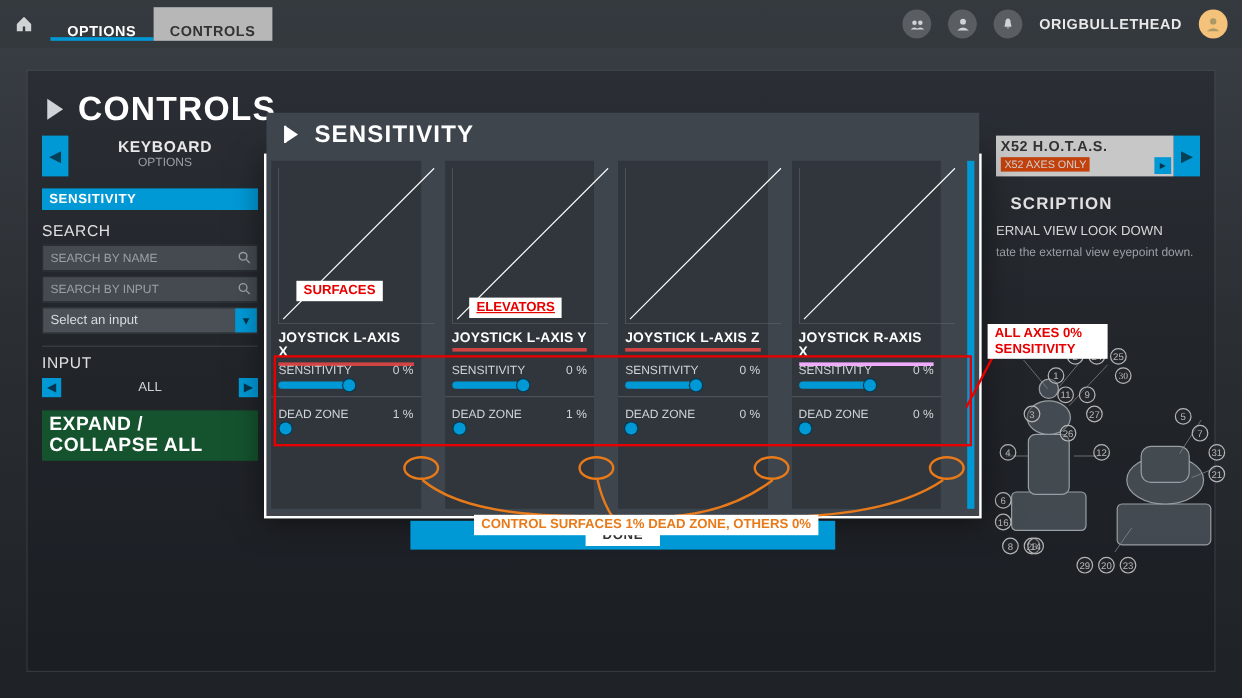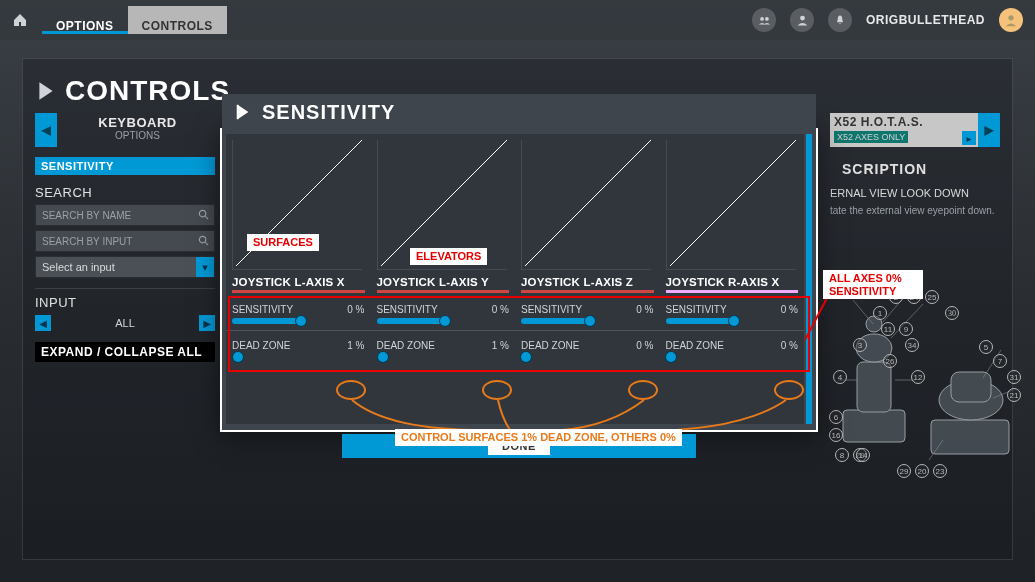--- a/index.html
+++ b/index.html
@@ -26,44 +26,44 @@
   .page-title { display:flex; align-items:center; gap:8px; font-size:28px; font-weight:800; letter-spacing:1px; color:#fff; margin-bottom:8px; }
   
   .device-row { position:absolute; top:54px; left:12px; right:12px; height:34px; display:flex; align-items:stretch; }
   .arrow-box { width:22px; background:#0099d6; display:flex; align-items:center; justify-content:center; color:#064257; font-weight:bold; }
   .device-box { flex:none; width:170px; border-right:1px solid rgba(255,255,255,0.1); text-align:center; padding:2px 8px 0 0;}
   .device-name { font-size:13px; font-weight:bold; color:#e8e8e8; letter-spacing:0.5px;}
   .device-sub { font-size:10px; color:#9aa0a6; }
   .device-flex { flex:1; }
   .device-right { width:148px; background:#c7c7c7; color:#333; padding:2px 4px; position:relative;}
   .device-right .device-name { color:#333; font-size:12px;}
-  .device-right .device-sub { color:#114; background:#0f766e; color:#d0d0d0; display:inline-block; padding:1px 3px; font-size:9px;}
+  .device-right .device-sub { color:#114; background:#c2410c; color:#d0d0d0; display:inline-block; padding:1px 3px; font-size:9px;}
   .device-right .mini-arrow { position:absolute; right:2px; bottom:2px; width:14px; height:14px; background:#0099d6; color:#04354d; display:flex; align-items:center; justify-content:center; font-size:10px;}
   
   .leftpanel { position:absolute; top:98px; left:12px; width:180px; }
   .pill-blue { background:#0099d6; color:#fff; font-size:11px; font-weight:bold; letter-spacing:0.5px; padding:3px 6px; margin-bottom:10px;}
   .section-label { font-size:13px; color:#e0e0e0; margin:4px 0 4px 0; letter-spacing:0.5px;}
   .input-like { height:22px; background:#444a50; border:1px solid #2a2e32; display:flex; align-items:center; padding:0 6px; font-size:10px; color:#9aa0a6; margin-bottom:4px; position:relative;}
   .input-like .search-ico { position:absolute; right:5px; top:4px; }
   .select-like { height:22px; background:#4a5055; border:1px solid #2a2e32; display:flex; align-items:center; padding:0 6px; font-size:11px; color:#d7dbde; position:relative; margin-bottom:10px;}
   .select-like .caret { position:absolute; right:0; top:0; width:18px; height:20px; background:#0099d6; display:flex; align-items:center; justify-content:center; color:#04354d;}
   .divider { height:1px; background:rgba(255,255,255,0.12); margin:4px 0 6px 0; }
   .filter-row { display:flex; align-items:center; gap:0; height:18px; margin-bottom:10px;}
   .filter-row .arrow-sm { width:16px; height:16px; background:#0099d6; display:flex; align-items:center; justify-content:center; color:#04354d; font-size:10px;}
   .filter-row .filter-val { flex:1; text-align:center; font-size:11px; color:#d0d4d8;}
-  .expand-btn { background:#000000; color:#fff; font-size:12px; font-weight:bold; letter-spacing:0.5px; padding:3px 6px; width:100%; }
+  .expand-btn { background:#14532d; color:#fff; font-size:16px; font-weight:bold; letter-spacing:0.5px; padding:3px 6px; width:100%; }
   
   .descpanel { position:absolute; top:98px; right:12px; width:170px; }
   .descpanel .section-label { font-size:14px; font-weight:bold; letter-spacing:1px;margin-left:12px;}
   .desc-title { font-size:11px; color:#d8d8d8; margin:10px 0 6px 0;}
   .desc-body { font-size:10px; color:#9aa0a6;}
   
   .modal { position:absolute; top:128px; left:220px; width:598px; height:304px; background:#3e454c; border:2px solid #fff; z-index:20; box-shadow:0 4px 24px rgba(0,0,0,0.5);}
   .modal-header { position:absolute; top:-36px; left:0; right:0; height:36px; background:#3e454c; display:flex; align-items:center; gap:10px; padding:0 12px; color:#fff; font-size:20px; font-weight:800; letter-spacing:1px;}
-  .modal-body { position:absolute; top:4px; left:4px; right:4px; bottom:6px; display:flex; gap:0; }
+  .modal-body { position:absolute; top:4px; left:4px; right:4px; bottom:6px; display:flex; gap:20px; }
   .axis-card { flex:1; background:#30363c; position:relative; }
   .axis-scroll { width:6px; background:#0099d6; margin-left:2px; border-radius:0;}
   .curve { position:absolute; top:6px; left:6px; right:6px; height:130px; }
   .axis-name { position:absolute; top:142px; left:6px; right:6px; font-size:11.5px; font-weight:bold; color:#fff; letter-spacing:0.2px; border-bottom:3px solid #d14444; padding-bottom:2px;}
   .axis-name.last { border-bottom:3px solid #f0abfc;}
   .slider-block { position:absolute; left:6px; right:6px; }
   .slider-block.sens { top:170px; }
   .slider-block.dead { top:206px; }
   .slider-row { display:flex; justify-content:space-between; font-size:10px; color:#d0d4d8; margin-bottom:3px;}
   .slider-track { height:6px; background:#0099d6; position:relative; border-radius:3px; width:50%; }
@@ -310,21 +310,21 @@
       </div>
     </div>
     <div class="axis-scroll"></div>
   </div>
   <div class="done-bar">
     <div class="done-btn">DONE</div>
   </div>
 </div>
 
 <div class="callout" style="top:234px; left:247px;">SURFACES</div>
-<div class="callout" style="top:248px; left:410px;">ELEVATORS</div>
+<div class="callout" style="top:248px; left:391px;text-decoration:underline;">ELEVATORS</div>
 <div class="callout" style="top:270px; left:823px; width:100px;">ALL AXES 0% SENSITIVITY</div>
 <div class="callout orange" style="top:429px; left:395px;">CONTROL SURFACES 1% DEAD ZONE, OTHERS 0%</div>
 
 <div class="red-box" style="top:296px; left:228px; width:582px; height:76px;"></div>
 
 <div class="orange-oval" style="top:380px; left:336px; width:30px; height:20px;"></div>
 <div class="orange-oval" style="top:380px; left:482px; width:30px; height:20px;"></div>
 <div class="orange-oval" style="top:380px; left:628px; width:30px; height:20px;"></div>
 <div class="orange-oval" style="top:380px; left:774px; width:30px; height:20px;"></div>
 
@@ -365,25 +365,25 @@
       <line x1="82" y1="100" x2="62" y2="100"></line>
       <line x1="168" y1="70" x2="150" y2="98"></line>
       <line x1="180" y1="110" x2="160" y2="118"></line>
       <line x1="96" y1="180" x2="110" y2="160"></line>
     </g>
   </svg>
   <div class="jscirc" style="top:10px; left:56px;">2</div>
   <div class="jscirc" style="top:10px; left:74px;">24</div>
   <div class="jscirc" style="top:10px; left:92px;">25</div>
   <div class="jscirc" style="top:26px; left:40px;">1</div>
-  <div class="jscirc" style="top:26px; left:112px;font-family:Liberation Serif, serif;">30</div>
+  <div class="jscirc" style="top:26px; left:96px;font-family:Liberation Serif, serif;">30</div>
   <div class="jscirc" style="top:42px; left:48px;">11</div>
   <div class="jscirc" style="top:42px; left:66px;">9</div>
   <div class="jscirc" style="top:58px; left:20px;">3</div>
-  <div class="jscirc" style="top:58px; left:72px;">34</div>
+  <div class="jscirc" style="top:58px; left:72px;">27</div>
   <div class="jscirc" style="top:74px; left:50px;">26</div>
   <div class="jscirc" style="top:90px; left:0px;">4</div>
   <div class="jscirc" style="top:90px; left:78px;">12</div>
   <div class="jscirc" style="top:130px; left:-4px;">6</div>
   <div class="jscirc" style="top:148px; left:-4px;">16</div>
   <div class="jscirc" style="top:168px; left:2px;">8</div>
   <div class="jscirc" style="top:168px; left:20px;">28</div>
   <div class="jscirc" style="top:168px; left:23px;">14</div>
   <div class="jscirc" style="top:184px; left:64px;">29</div>
   <div class="jscirc" style="top:184px; left:82px;">20</div>

